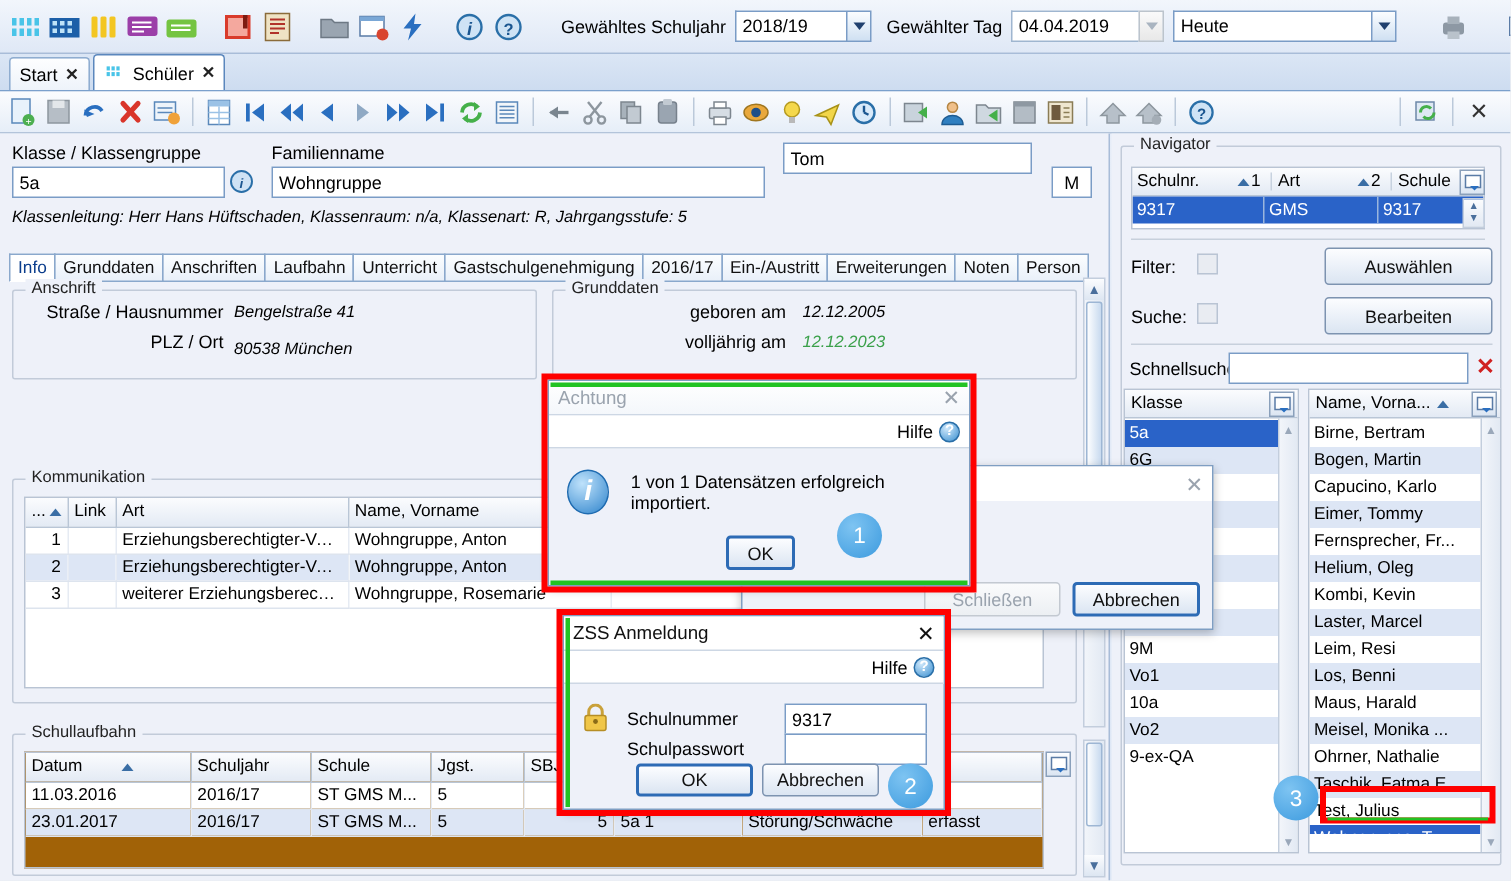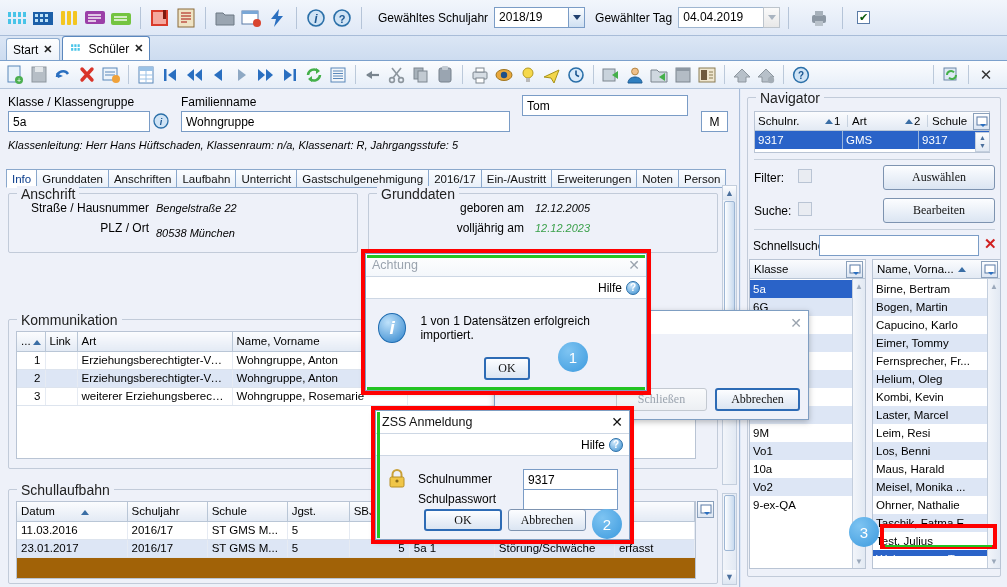--- a/index.html
+++ b/index.html
@@ -90,21 +90,21 @@
     background: #eef1f9; border-right: 1px solid #a8bcd8;
   }
   .ital { font-style: italic; font-size: 11px; }
 
   .formrow { position: absolute; }
 
   
   .group { position: absolute; border: 1px solid #c2cbd9; border-radius: 2px; }
   .group > .gtitle {
     position: absolute; top: -8px; left: 8px; background: #eef1f9;
-    padding: 0 4px; font-size: 14px; color: #222;
+    padding: 0 4px; font-size: 11px; color: #222;
   }
 
   
   .ftabs { position: absolute; left: 6px; top: 80px; display: flex; }
   .ftab {
     height: 19px; border: 1px solid #8aa8cc; background: linear-gradient(#fbfdff,#e9f0f9);
     margin-right: -1px; padding: 0 5px; display: flex; align-items: center;
     font-size: 11.5px; color: #111;
   }
   .ftab.active { background: #fff; border-bottom-color: #fff; color: #0b3d8c; font-weight: normal; }
@@ -146,21 +146,21 @@
   
   .navigator {
     position: absolute; left: 741px; top: 89px; width: 266px; height: 498px;
     background: #eef1f9;
   }
   .btn {
     border: 1px solid #7d93b0; border-radius: 3px;
     background: linear-gradient(#fcfdff,#dbe5f2);
     font-size: 12px; padding: 0 8px; height: 23px;
     display: inline-flex; align-items: center; justify-content: center;
-    color: #111; cursor: default; font-family: Liberation Serif, serif;
+    color: #111; cursor: default;
   }
   .btn:disabled, .btn.disabled { color: #9aa3ae; background: linear-gradient(#fafbfc,#eceff3); border-color: #c3c9d1; }
 
   .listbox { background: #fff; border: 1px solid #b9c4d4; overflow: hidden; position: relative; }
   .lhead {
     background: linear-gradient(#fbfcfe,#e3eaf4); border-bottom: 1px solid #b9c6d6;
     height: 19px; display: flex; align-items: center; font-size: 11.5px;
   }
   .lrow { height: 18px; line-height: 18px; padding: 0 3px; font-size: 11.5px; white-space: nowrap; overflow: hidden; }
   .lrow.alt { background: #dde6f5; }
@@ -338,20 +338,26 @@
     </span>
 
     <span class="tb-label">Gewählter Tag</span>
     <span class="combo disabled">
       <span class="val" style="width:85px">04.04.2019</span>
       <span class="arrow">
           <span class="caret dim"></span>
         </span>
     </span>
 
+    <span class="combo" style="margin-left:6px">
+      <span class="val" style="width:132px">Heute</span>
+      <span class="arrow">
+          <span class="caret"></span>
+        </span>
+    </span>
 
     <span class="tb-sep" style="margin-left:8px"></span>
     <span class="tb-ico" style="margin-left:12px">
       <svg width="24" height="24" viewBox="0 0 24 24">
           <rect x="5" y="9" width="14" height="8" rx="2" fill="#8d98a4"></rect>
           <rect x="8" y="5" width="8" height="5" fill="#a7b1bb"></rect>
           <rect x="8" y="15" width="8" height="5" fill="#b9c2cb"></rect>
         </svg>
     </span>
     <span class="tb-sep" style="margin-left:10px"></span>
@@ -670,21 +676,21 @@
         </div>
       <div class="ftab">
           <span>Person</span>
         </div>
     </div>
 
     <div class="group" style="left:8px; top:104px; width:350px; height:60px">
       <span class="gtitle">Anschrift</span>
     </div>
     <div class="formrow" style="left:14px; top:112px; width:135px; text-align:right">Straße / Hausnummer</div>
-    <div class="formrow ital" style="left:156px; top:113px">Bengelstraße 22</div>
+    <div class="formrow ital" style="left:156px; top:113px">Bengelstraße 41</div>
     <div class="formrow" style="left:14px; top:132px; width:135px; text-align:right">PLZ / Ort</div>
     <div class="formrow ital" style="left:156px; top:138px">80538 München</div>
 
     <div class="group" style="left:368px; top:104px; width:350px; height:60px">
       <span class="gtitle">Grunddaten</span>
     </div>
     <div class="formrow" style="left:374px; top:112px; width:150px; text-align:right">geboren am</div>
     <div class="formrow ital" style="left:535px; top:113px">12.12.2005</div>
     <div class="formrow" style="left:374px; top:132px; width:150px; text-align:right">volljährig am</div>
     <div class="formrow ital" style="left:535px; top:133px; color:#3aa04a">12.12.2023</div>

